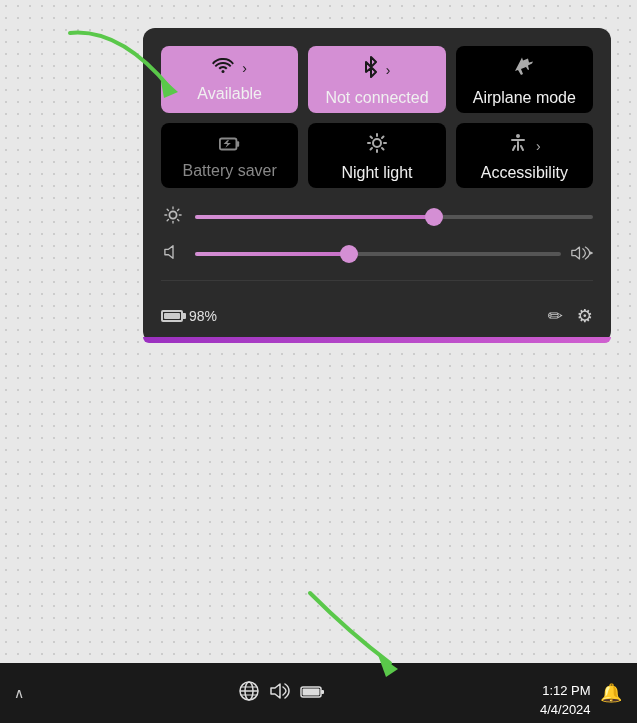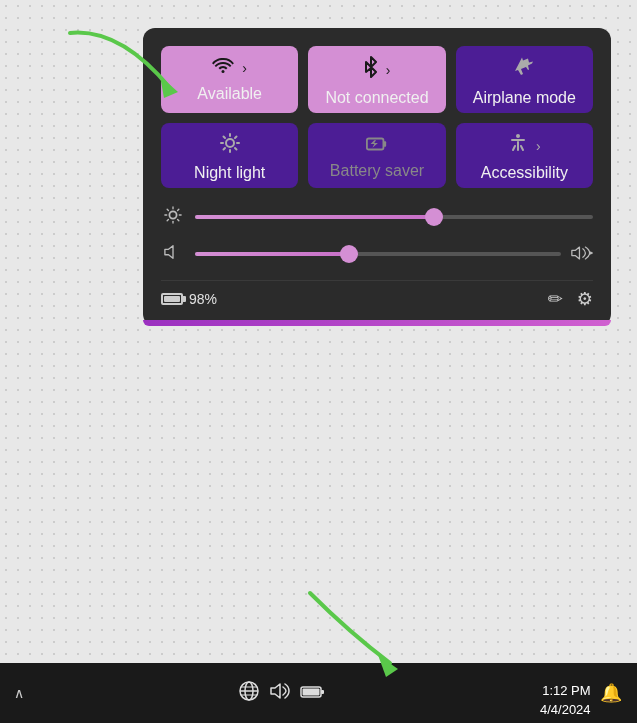--- a/index.html
+++ b/index.html
@@ -61,21 +61,21 @@
       gap: 6px;
       cursor: pointer;
       border: none;
       outline: none;
     }
 
     .qs-btn-active {
       background: #d48fd4;
     }
     .qs-btn-inactive {
-      background: #4c1d95;
+      background: #000000;
     }
 
     .qs-btn-inner {
       display: flex;
       align-items: center;
       justify-content: center;
       gap: 8px;
       width: 100%;
     }
 
@@ -161,21 +161,21 @@
       font-size: 14px;
       color: #bbb;
       flex-shrink: 0;
     }
 
     
     .qs-footer {
       display: flex;
       align-items: center;
       justify-content: space-between;
-      padding-top: 7px;
+      padding-top: 24px;
       border-top: 1px solid #3a3a3a;
     }
 
     .qs-battery {
       display: flex;
       align-items: center;
       gap: 6px;
       font-size: 14px;
       color: #e0e0e0;
     }
@@ -340,51 +340,51 @@
           <svg width="22" height="22" viewBox="0 0 22 22" fill="none" xmlns="http://www.w3.org/2000/svg">
             <path d="M2 15l3-1 3 5 2-1-2-5 5-2 2 3 1-0.5-1-4 4-2 1-2-4 1-1-4-5 2-1-3 0.5L8 3l-1.5 1 3 4-5 2-2-3-1 0.5z" fill="#aaa"></path>
           </svg>
         </span>
       </div>
       <span class="qs-label">Airplane mode</span>
     </button>
   </div>
 
   <div class="qs-second-row">
+
+    <button class="qs-btn qs-btn-inactive">
+      <div class="qs-btn-inner">
+        <span class="qs-icon qs-icon-inactive">
+          <svg width="22" height="14" viewBox="0 0 24 14" fill="none" xmlns="http://www.w3.org/2000/svg">
+            <rect x="1" y="1" width="18" height="12" rx="2" stroke="#888" stroke-width="2"></rect>
+            <rect x="19" y="4" width="3" height="6" rx="1" fill="#888"></rect>
+            <path d="M9 3L5 7h4l-2 4 6-5H9l2-3z" fill="#888"></path>
+          </svg>
+        </span>
+      </div>
+      <span class="qs-label qs-label-dim">Battery saver</span>
+    </button>
 
     <button class="qs-btn qs-btn-inactive">
       <div class="qs-btn-inner">
         <span class="qs-icon qs-icon-inactive">
           <svg width="20" height="20" viewBox="0 0 20 20" fill="none" xmlns="http://www.w3.org/2000/svg">
             <circle cx="10" cy="10" r="4" stroke="#aaa" stroke-width="2"></circle>
             <line x1="10" y1="1" x2="10" y2="3" stroke="#aaa" stroke-width="2" stroke-linecap="round"></line>
             <line x1="10" y1="17" x2="10" y2="19" stroke="#aaa" stroke-width="2" stroke-linecap="round"></line>
             <line x1="1" y1="10" x2="3" y2="10" stroke="#aaa" stroke-width="2" stroke-linecap="round"></line>
             <line x1="17" y1="10" x2="19" y2="10" stroke="#aaa" stroke-width="2" stroke-linecap="round"></line>
             <line x1="3.5" y1="3.5" x2="5" y2="5" stroke="#aaa" stroke-width="2" stroke-linecap="round"></line>
             <line x1="15" y1="15" x2="16.5" y2="16.5" stroke="#aaa" stroke-width="2" stroke-linecap="round"></line>
             <line x1="16.5" y1="3.5" x2="15" y2="5" stroke="#aaa" stroke-width="2" stroke-linecap="round"></line>
             <line x1="5" y1="15" x2="3.5" y2="16.5" stroke="#aaa" stroke-width="2" stroke-linecap="round"></line>
           </svg>
         </span>
       </div>
       <span class="qs-label">Night light</span>
-    </button>
-
-    <button class="qs-btn qs-btn-inactive">
-      <div class="qs-btn-inner">
-        <span class="qs-icon qs-icon-inactive">
-          <svg width="22" height="14" viewBox="0 0 24 14" fill="none" xmlns="http://www.w3.org/2000/svg">
-            <rect x="1" y="1" width="18" height="12" rx="2" stroke="#888" stroke-width="2"></rect>
-            <rect x="19" y="4" width="3" height="6" rx="1" fill="#888"></rect>
-            <path d="M9 3L5 7h4l-2 4 6-5H9l2-3z" fill="#888"></path>
-          </svg>
-        </span>
-      </div>
-      <span class="qs-label qs-label-dim">Battery saver</span>
     </button>
 
     <button class="qs-btn qs-btn-inactive">
       <div class="qs-btn-inner">
         <span class="qs-icon qs-icon-inactive">
           <svg width="20" height="20" viewBox="0 0 20 20" fill="none" xmlns="http://www.w3.org/2000/svg">
             <circle cx="10" cy="3" r="2" fill="#aaa"></circle>
             <path d="M4 7h12M10 9v8M7 13l-2 4M13 13l2 4" stroke="#aaa" stroke-width="2" stroke-linecap="round"></path>
           </svg>
         </span>

